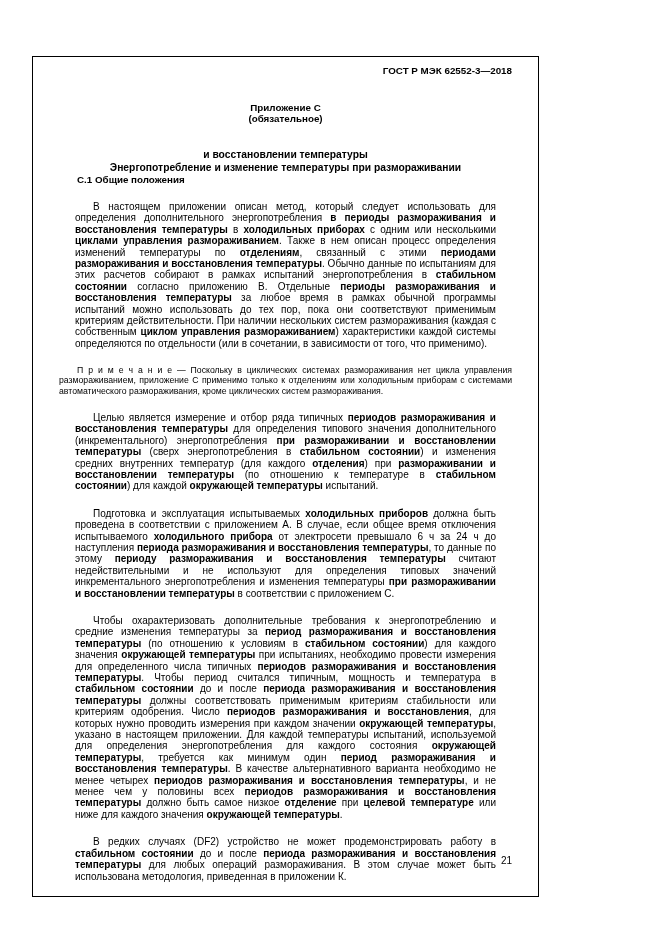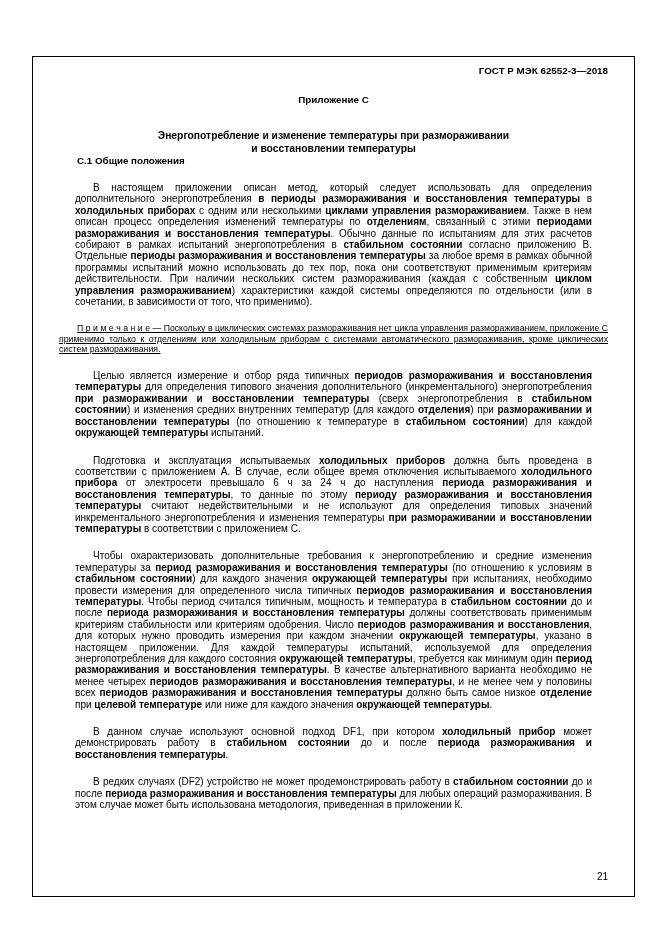--- a/index.html
+++ b/index.html
@@ -10,37 +10,37 @@
     height: 935px;
     margin: 0 auto;
     background: #ffffff;
     font-family: "Liberation Sans", sans-serif;
     color: #000;
   }
   .frame {
     position: absolute;
     left: 32px;
     top: 56px;
-    width: 603px;
+    width: 507px;
     height: 841px;
     border: 1px solid #000;
     padding: 8px 26px 0 26px;
   }
   .doc-header {
     text-align: right;
     font-weight: bold;
     font-size: 9.8px;
     line-height: 11px;
   }
   .annex-label {
     text-align: center;
     font-weight: bold;
     font-size: 9.8px;
     line-height: 11px;
-    margin-top: 18px;
+    margin-top: 26px;
   }
   .annex-type {
     text-align: center;
     font-weight: bold;
     font-size: 9.8px;
     line-height: 11px;
   }
   .title {
     text-align: center;
     font-weight: bold;
@@ -63,52 +63,51 @@
     margin: 16px;
     hyphens: auto;
   }
   .note {
     font-size: 8.7px;
     line-height: 10.2px;
     text-align: justify;
     text-indent: 18px;
     margin: 7px 0 7px 0;
     hyphens: auto;
-    text-decoration: underline;
   }
   .page-number {
     position: absolute;
     right: 26px;
-    bottom: 14px;
+    bottom: 30px;
     font-size: 10px;
   }
 </style>
 </head>
 <body>
 
 <div class="page">
   <div class="frame">
 
     <div class="doc-header">ГОСТ Р МЭК 62552-3—2018</div>
 
     <div class="annex-label">Приложение С</div>
+    <div class="annex-type">(обязательное)</div>
 
     <div class="title">
+      <div>и восстановлении температуры</div>
       <div>Энергопотребление и изменение температуры при размораживании</div>
-      <div>и восстановлении температуры</div>
     </div>
 
     <div class="section-heading">С.1 Общие положения</div>
 
     <p class="para">В настоящем приложении описан метод, который следует использовать для определения дополнительного энергопотребления <b>в периоды размораживания и восстановления температуры</b> в <b>холодильных приборах</b> с одним или несколькими <b>циклами управления размораживанием</b>. Также в нем описан процесс определения изменений температуры по <b>отделениям</b>, связанный с этими <b>периодами размораживания и восстановления температуры</b>. Обычно данные по испытаниям для этих расчетов собирают в рамках испытаний энергопотребления в <b>стабильном состоянии</b> согласно приложению В. Отдельные <b>периоды размораживания и восстановления температуры</b> за любое время в рамках обычной программы испытаний можно использовать до тех пор, пока они соответствуют применимым критериям действительности. При наличии нескольких систем размораживания (каждая с собственным <b>циклом управления размораживанием</b>) характеристики каждой системы определяются по отдельности (или в сочетании, в зависимости от того, что применимо).</p>
 
     <p class="note">П р и м е ч а н и е — Поскольку в циклических системах размораживания нет цикла управления размораживанием, приложение С применимо только к отделениям или холодильным приборам с системами автоматического размораживания, кроме циклических систем размораживания.</p>
 
 
     <p class="para">Целью является измерение и отбор ряда типичных <b>периодов размораживания и восстановления температуры</b> для определения типового значения дополнительного (инкрементального) энергопотребления <b>при размораживании и восстановлении температуры</b> (сверх энергопотребления в <b>стабильном состоянии</b>) и изменения средних внутренних температур (для каждого <b>отделения</b>) при <b>размораживании и восстановлении температуры</b> (по отношению к температуре в <b>стабильном состоянии</b>) для каждой <b>окружающей температуры</b> испытаний.</p>
     <p class="para">Подготовка и эксплуатация испытываемых <b>холодильных приборов</b> должна быть проведена в соответствии с приложением А. В случае, если общее время отключения испытываемого <b>холодильного прибора</b> от электросети превышало 6 ч за 24 ч до наступления <b>периода размораживания и восстановления температуры</b>, то данные по этому <b>периоду размораживания и восстановления температуры</b> считают недействительными и не используют для определения типовых значений инкрементального энергопотребления и изменения температуры <b>при размораживании и восстановлении температуры</b> в соответствии с приложением С.</p>
     <p class="para">Чтобы охарактеризовать дополнительные требования к энергопотреблению и средние изменения температуры за <b>период размораживания и восстановления температуры</b> (по отношению к условиям в <b>стабильном состоянии</b>) для каждого значения <b>окружающей температуры</b> при испытаниях, необходимо провести измерения для определенного числа типичных <b>периодов размораживания и восстановления температуры</b>. Чтобы период считался типичным, мощность и температура в <b>стабильном состоянии</b> до и после <b>периода размораживания и восстановления температуры</b> должны соответствовать применимым критериям стабильности или критериям одобрения. Число <b>периодов размораживания и восстановления</b>, для которых нужно проводить измерения при каждом значении <b>окружающей температуры</b>, указано в настоящем приложении. Для каждой температуры испытаний, используемой для определения энергопотребления для каждого состояния <b>окружающей температуры</b>, требуется как минимум один <b>период размораживания и восстановления температуры</b>. В качестве альтернативного варианта необходимо не менее четырех <b>периодов размораживания и восстановления температуры</b>, и не менее чем у половины всех <b>периодов размораживания и восстановления температуры</b> должно быть самое низкое <b>отделение</b> при <b>целевой температуре</b> или ниже для каждого значения <b>окружающей температуры</b>.</p>
-    <p class="para">В данном случае используют основной подход DF1, при котором <b>холодильный прибор</b> может демонстрировать работу в <b>стабильном состоянии</b> до и после <b>периода размораживания и восстановления температуры</b>.</p>
     <p class="para">В редких случаях (DF2) устройство не может продемонстрировать работу в <b>стабильном состоянии</b> до и после <b>периода размораживания и восстановления температуры</b> для любых операций размораживания. В этом случае может быть использована методология, приведенная в приложении К.</p>
 
     <div class="page-number">21</div>
   </div>
 </div>
 
 </body></html>

